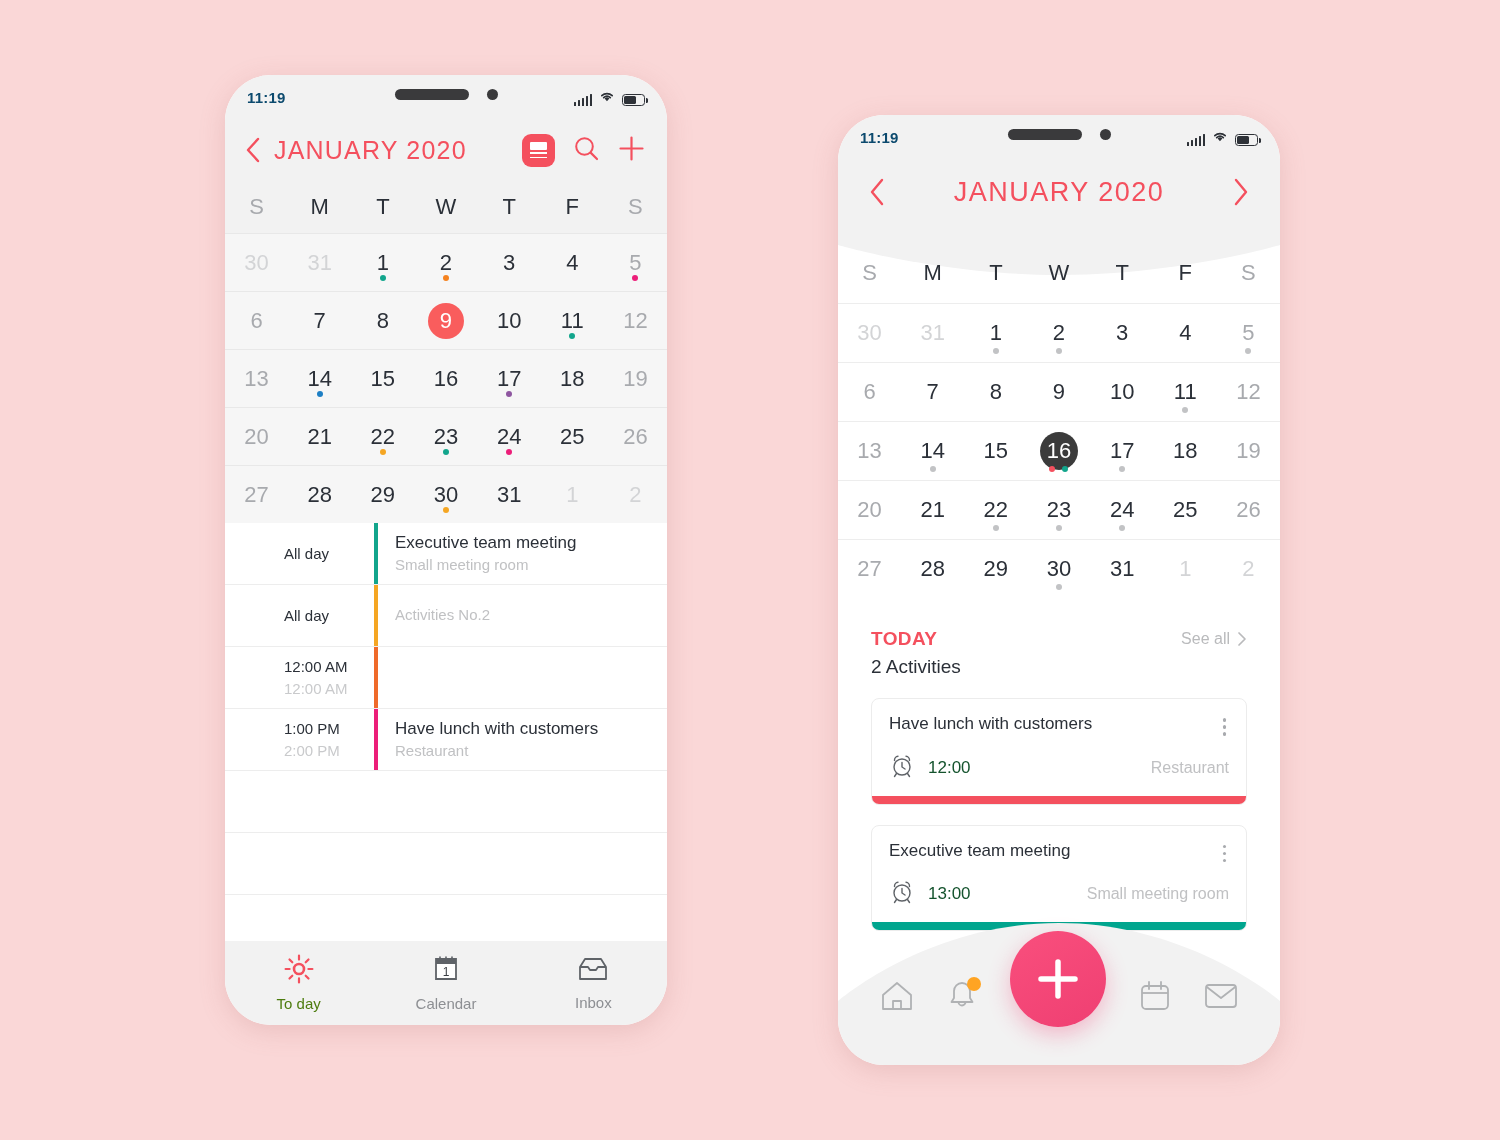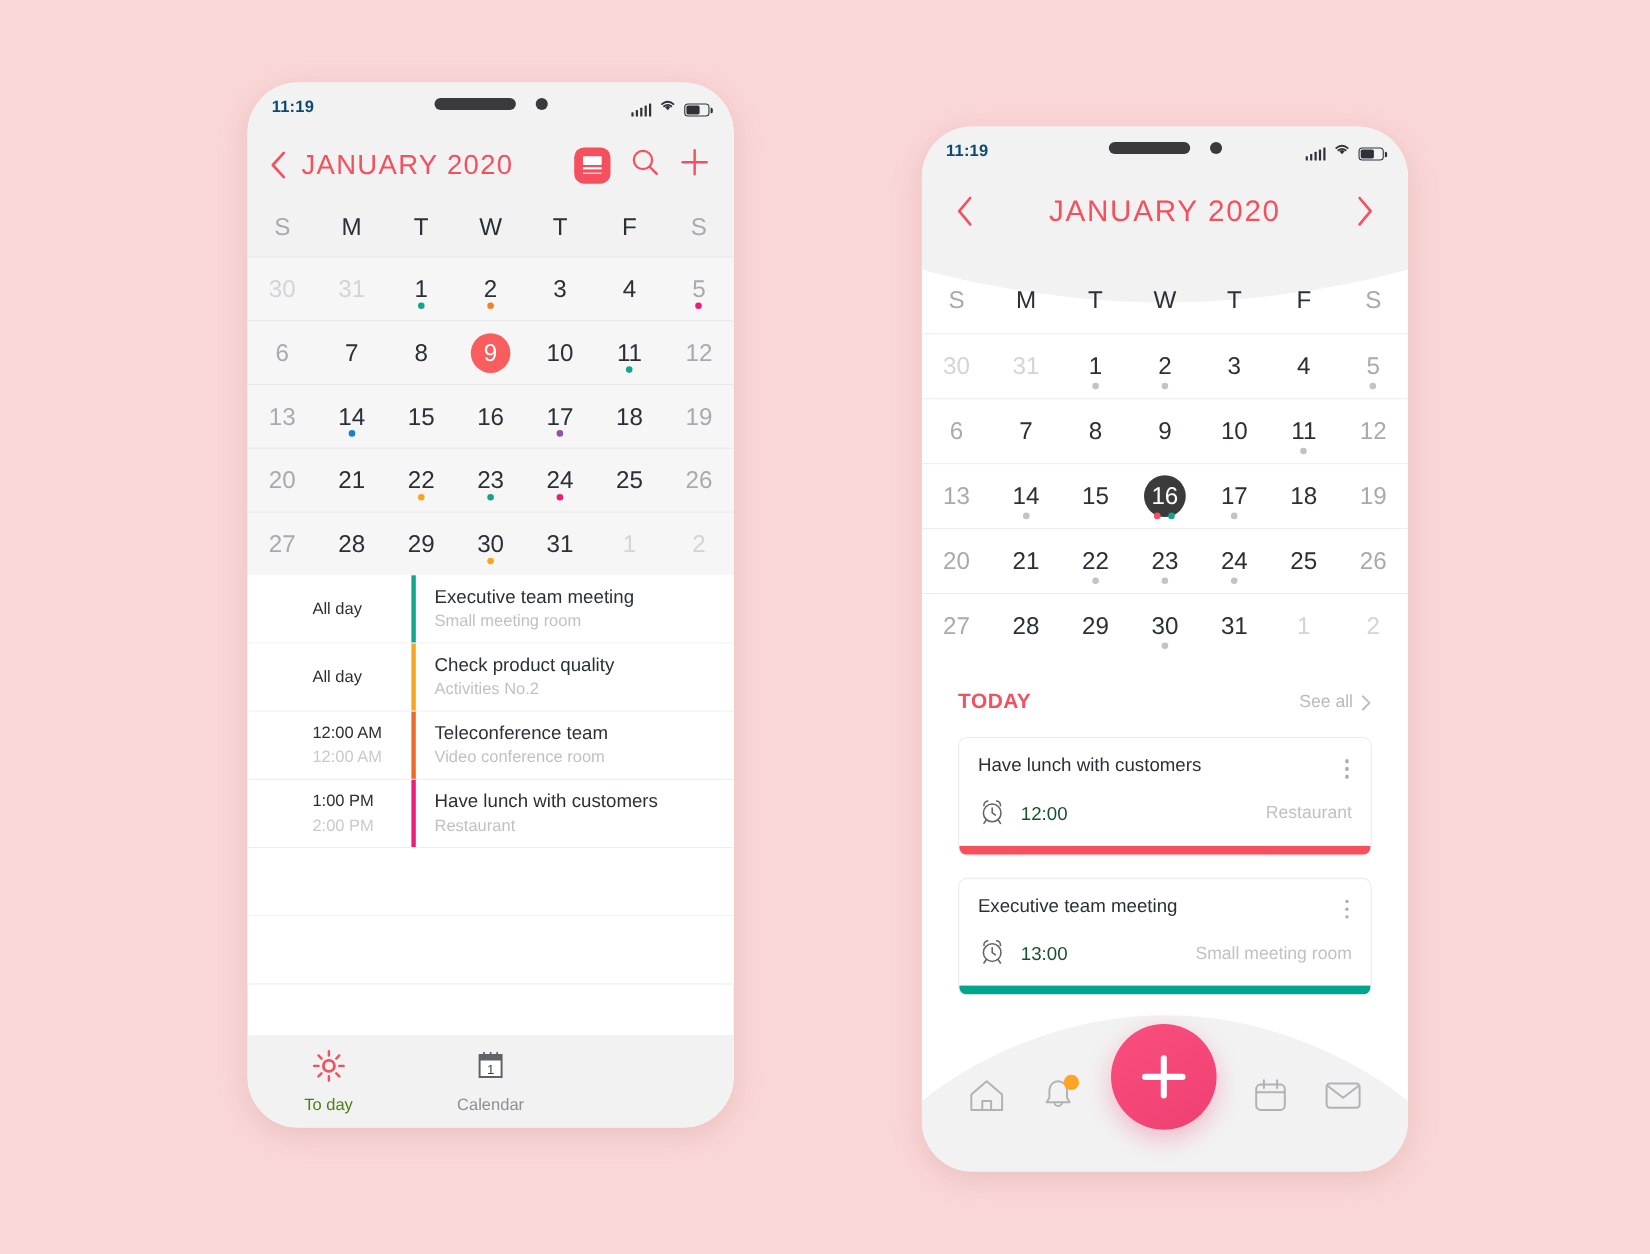--- a/index.html
+++ b/index.html
@@ -436,34 +436,29 @@
           <span class="evtitle">Executive team meeting</span>
           <span class="evloc">Small meeting room</span>
         </div>
       </div>
       <div class="evrow">
         <div class="evtime">
           <span class="t1">All day</span>
         </div>
         <div class="evbar" style="background: rgb(245, 166, 35);"></div>
         <div class="evbody">
-          <span class="evtitle">Check product quality</span>
           <span class="evloc">Activities  No.2</span>
         </div>
       </div>
       <div class="evrow">
         <div class="evtime">
           <span class="t1">12:00 AM</span>
           <span class="t2">12:00 AM</span>
         </div>
         <div class="evbar" style="background: rgb(239, 106, 42);"></div>
-        <div class="evbody">
-          <span class="evtitle">Teleconference team</span>
-          <span class="evloc">Video conference room</span>
-        </div>
       </div>
       <div class="evrow">
         <div class="evtime">
           <span class="t1">1:00 PM</span>
           <span class="t2">2:00 PM</span>
         </div>
         <div class="evbar" style="background: rgb(236, 30, 121);"></div>
         <div class="evbody">
           <span class="evtitle">Have lunch with customers</span>
           <span class="evloc">Restaurant</span>
@@ -491,20 +486,29 @@
           <path d="M5 5h20v20H5z" fill="#fff" stroke="#5f6368" stroke-width="1.8"></path>
           <path d="M5 5h20v5H5z" fill="#5f6368"></path>
           <g stroke="#5f6368" stroke-width="1.6" stroke-linecap="round">
               <path d="M9 3v3M15 3v3M21 3v3"></path>
             </g>
           <text x="15" y="22" text-anchor="middle" font-family="Liberation Sans, sans-serif" font-size="12" fill="#3b3f45">1</text>
         </svg>
       </span>
       <span class="tablabel">Calendar</span>
     </div>
+    <div class="tabitem">
+      <span>
+        <svg width="32" height="28" viewBox="0 0 32 28">
+          <path d="M3 12 8 4h16l5 8v12H3z" fill="none" stroke="#5f6368" stroke-width="1.8" stroke-linejoin="round"></path>
+          <path d="M3 12h8l2 3h6l2-3h8" fill="none" stroke="#5f6368" stroke-width="1.8" stroke-linejoin="round"></path>
+        </svg>
+      </span>
+      <span class="tablabel">Inbox</span>
+    </div>
   </div>
 </div>
 
 <div class="phone" id="phone-right">
 
   <div style="position:absolute;left:0;top:0;width:442px;height:175px;overflow:hidden;">
     <svg width="442" height="175" viewBox="0 0 442 175" style="display:block">
       <path d="M0 0H442V130C442 130 340 160 221 160C102 160 0 130 0 130Z" fill="#f2f2f2"></path>
     </svg>
   </div>
@@ -716,20 +720,21 @@
 
   <div class="today-head">
     <span class="today-label">TODAY</span>
     <span class="seeall">
       <span>See all</span>
       <svg width="10" height="16" viewBox="0 0 10 16">
           <path d="M2 2l6 6-6 6" stroke="#b9babc" stroke-width="1.7" fill="none" stroke-linecap="round" stroke-linejoin="round"></path>
         </svg>
     </span>
   </div>
+  <div class="acount">2 Activities</div>
 
   <div id="r-cards">
       <div class="card">
         <div class="card-inner">
           <div class="card-title-row">
             <span class="card-title">Have lunch with customers</span>
             <span class="kebab">
               <i></i>
               <i></i>
               <i></i>

